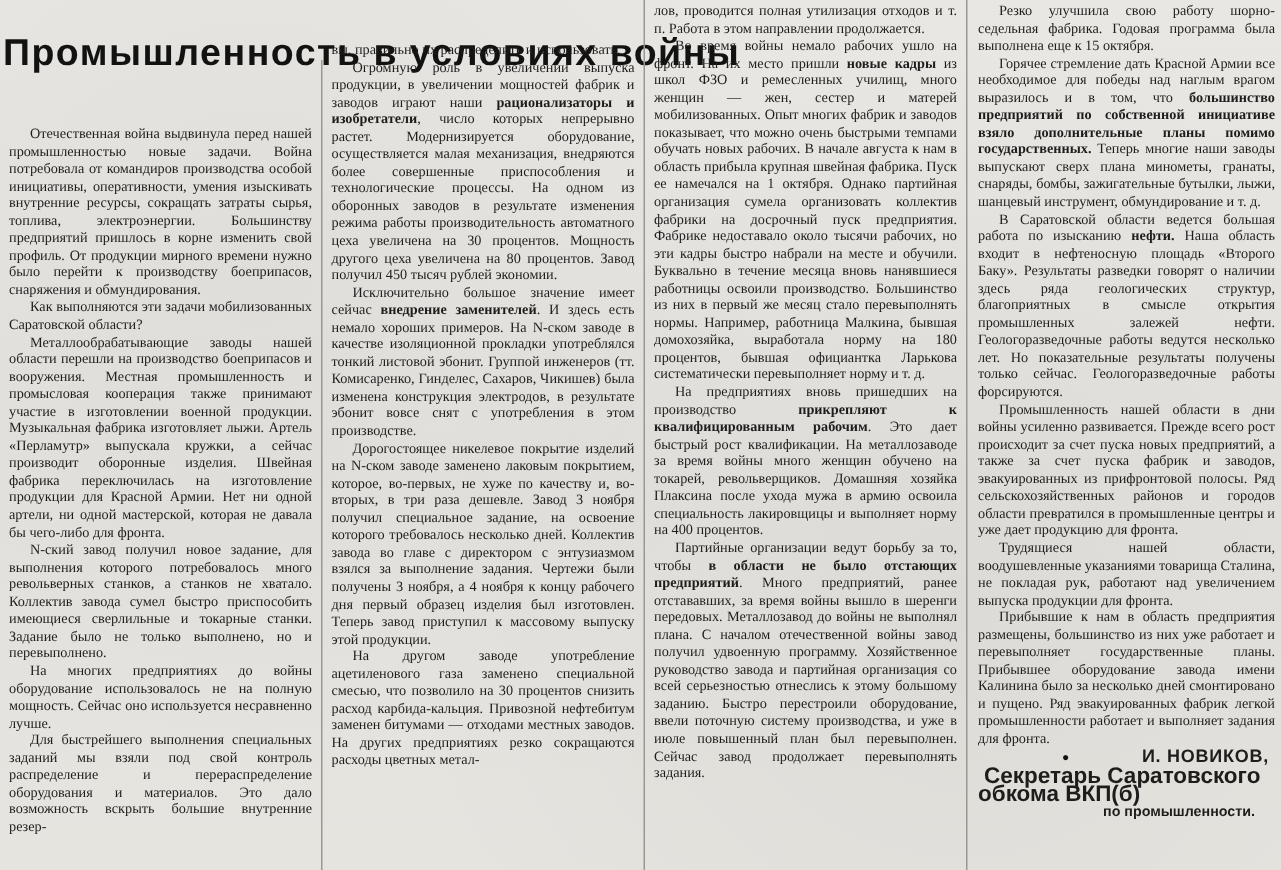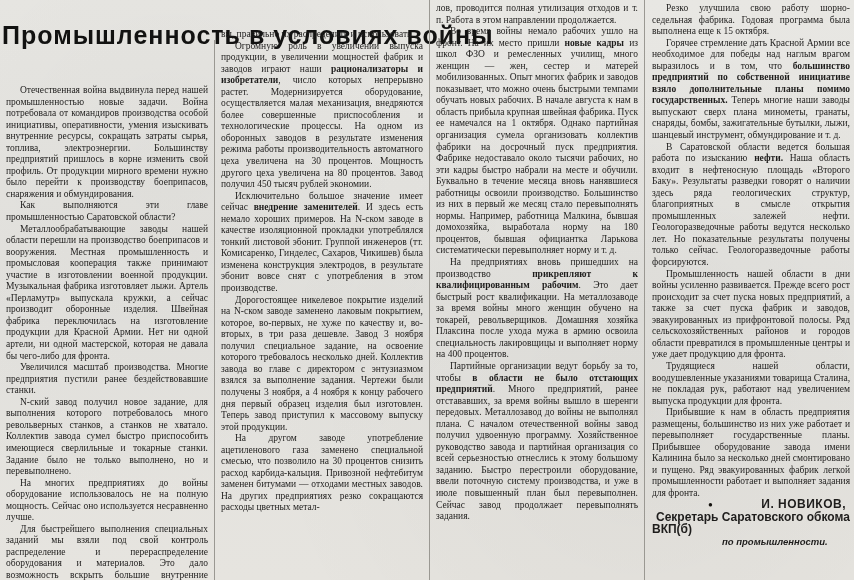--- a/index.html
+++ b/index.html
@@ -44,46 +44,45 @@
   .sig-row{
     display:flex;align-items:center;justify-content:space-between;
     margin-top:6px;padding:0 4px 0 56px;
   }
   .sig-dot{font-size:8px;color:#14120f;}
   .sig-name{
     font-weight:bold;font-size:12px;letter-spacing:0.5px;
     font-family:"Liberation Sans","DejaVu Sans",sans-serif;
   }
   .sig-role1{
-    font-weight:bold;font-size:12px;margin:2px 0 0 0;
+    font-weight:bold;font-size:15px;margin:2px 0 0 0;
     font-family:"Liberation Sans","DejaVu Sans",sans-serif;
     text-align:left;text-indent:4px;
   }
   .sig-role2{
     font-weight:bold;font-size:9.5px;margin:1px 0 0 0;
     font-family:"Liberation Sans","DejaVu Sans",sans-serif;
-    padding-left:70px;font-style:italic;
+    text-align:center;padding-left:70px;
   }
 </style>
 </head>
 <body>
 
 <div class="page">
 
   <h1 class="title">Промышленность в условиях войны</h1>
 
   <div class="rule rule-1"></div>
   <div class="rule rule-2"></div>
   <div class="rule rule-3"></div>
 
   <div class="col col-1">
       <p class="par"><span>Отечественная война выдвинула перед нашей промышленностью новые задачи. Война потребовала от командиров производства особой инициативы, оперативности, умения изыскивать внутренние ресурсы, сокращать затраты сырья, топлива, электроэнергии. Большинству предприятий пришлось в корне изменить свой профиль. От продукции мирного времени нужно было перейти к производству боеприпасов, снаряжения и обмундирования.</span></p>
-      <p class="par"><span>Как выполняются эти главе промышленностью Саратовской области?</span></p>
+      <p class="par"><span>Как выполняются эти задачи мобилизованных Саратовской области?</span></p>
       <p class="par"><span>Металлообрабатывающие заводы нашей области перешли на производство боеприпасов и вооружения. Местная промышленность и промысловая кооперация также принимают участие в изготовлении военной продукции. Музыкальная фабрика изготовляет лыжи. Артель «Перламутр» выпускала кружки, а сейчас производит оборонные изделия. Швейная фабрика переключилась на изготовление продукции для Красной Армии. Нет ни одной артели, ни одной мастерской, которая не давала бы чего-либо для фронта.</span></p>
-      <p class="par"><span>Увеличился масштаб производства. Многие предприятия пустили ранее бездействовавшие станки.</span></p>
       <p class="par"><span>N-ский завод получил новое задание, для выполнения которого потребовалось много револьверных станков, а станков не хватало. Коллектив завода сумел быстро приспособить имеющиеся сверлильные и токарные станки. Задание было не только выполнено, но и перевыполнено.</span></p>
       <p class="par"><span>На многих предприятиях до войны оборудование использовалось не на полную мощность. Сейчас оно используется несравненно лучше.</span></p>
       <p class="par"><span>Для быстрейшего выполнения специальных заданий мы взяли под свой контроль распределение и перераспределение оборудования и материалов. Это дало возможность вскрыть большие внутренние резер-</span></p>
     </div>
   <div class="col col-2">
       <p class="par noindent"><span>вы, правильно их распределить и использовать.</span></p>
       <p class="par"><span>Огромную роль в увеличении выпуска продукции, в увеличении мощностей фабрик и заводов играют наши </span><span class="b">рационализаторы и изобретатели</span><span>, число которых непрерывно растет. Модернизируется оборудование, осуществляется малая механизация, внедряются более совершенные приспособления и технологические процессы. На одном из оборонных заводов в результате изменения режима работы производительность автоматного цеха увеличена на 30 процентов. Мощность другого цеха увеличена на 80 процентов. Завод получил 450 тысяч рублей экономии.</span></p>
       <p class="par"><span>Исключительно большое значение имеет сейчас </span><span class="b">внедрение заменителей</span><span>. И здесь есть немало хороших примеров. На N-ском заводе в качестве изоляционной прокладки употреблялся тонкий листовой эбонит. Группой инженеров (тт. Комисаренко, Гинделес, Сахаров, Чикишев) была изменена конструкция электродов, в результате эбонит вовсе снят с употребления в этом производстве.</span></p>
       <p class="par"><span>Дорогостоящее никелевое покрытие изделий на N-ском заводе заменено лаковым покрытием, которое, во-первых, не хуже по качеству и, во-вторых, в три раза дешевле. Завод 3 ноября получил специальное задание, на освоение которого требовалось несколько дней. Коллектив завода во главе с директором с энтузиазмом взялся за выполнение задания. Чертежи были получены 3 ноября, а 4 ноября к концу рабочего дня первый образец изделия был изготовлен. Теперь завод приступил к массовому выпуску этой продукции.</span></p>
       <p class="par"><span>На другом заводе употребление ацетиленового газа заменено специальной смесью, что позволило на 30 процентов снизить расход карбида-кальция. Привозной нефтебитум заменен битумами — отходами местных заводов. На других предприятиях резко сокращаются расходы цветных метал-</span></p>

